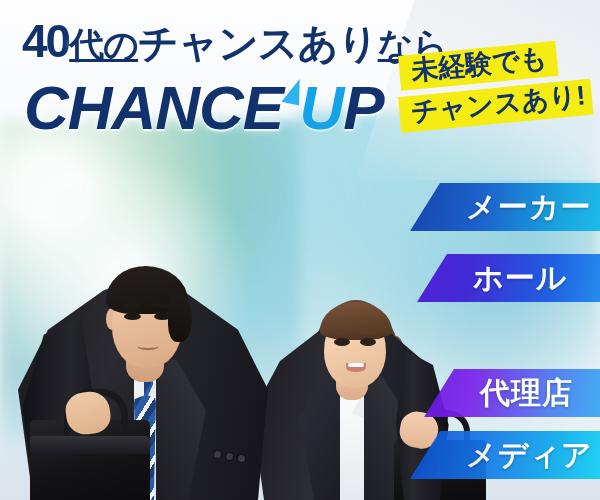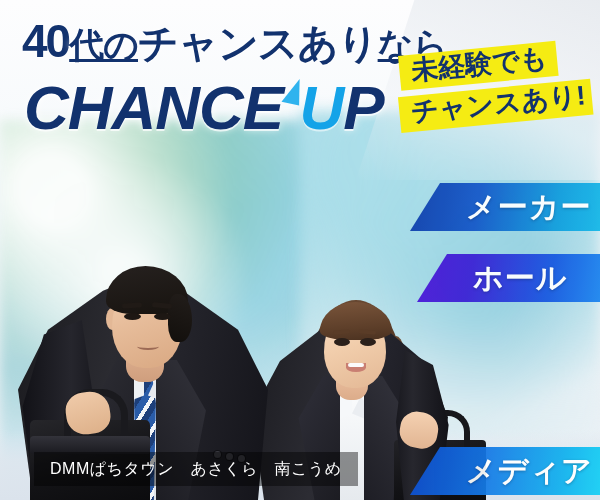--- a/index.html
+++ b/index.html
@@ -328,21 +328,21 @@
     font-size: 30px;
     letter-spacing: 1px;
     white-space: nowrap;
     margin-left: 56px;
     text-shadow: 0 1px 3px rgba(0,20,60,0.35);
   }
   .bar-1 { top: 183px; width: 190px; background: linear-gradient(100deg, #0b3aa8 0%, #1356c8 36%, #0f9edd 78%, #13b7e8 100%); }
   .bar-2 { top: 245px; width: 183px; background: linear-gradient(100deg, #4a12d8 0%, #3a1fd4 30%, #1657e0 72%, #1a85ef 100%); margin-top: 9px; }
   .bar-3 { top: 307px; width: 196px; background: linear-gradient(100deg, #0a43ba 0%, #0f62cd 38%, #15a3de 80%, #17bbea 100%); }
   .bar-4 { top: 369px; width: 176px; background: linear-gradient(100deg, #6b18e0 0%, #7b22ea 28%, #4a7ff0 74%, #37a8f2 100%); }
-  .bar-5 { top: 431px; width: 190px; background: linear-gradient(100deg, #0f4fd2 0%, #1576e6 38%, #0fb2ee 80%, #14d0f5 100%); margin-top: 16px; }
+  .bar-5 { top: 431px; width: 190px; background: linear-gradient(100deg, #0f4fd2 0%, #1576e6 38%, #0fb2ee 80%, #14d0f5 100%); }
 
   
   .credit {
     position: absolute;
     left: 34px; top: 452px;
     height: 34px;
     padding: 0 16px;
     display: flex; align-items: center;
     background: rgba(0,0,0,0.42);
     color: #ffffff;
@@ -430,22 +430,22 @@
     <span class="badge-line l2">チャンスあり!</span>
   </div>
 
   <div class="bars">
     <div class="bar bar-1">
       <span class="bar-label">メーカー</span>
     </div>
     <div class="bar bar-2">
       <span class="bar-label">ホール</span>
     </div>
+    <div class="bar bar-4">
+      <span class="bar-label">代理店</span>
+    </div>
     <div class="bar bar-5">
       <span class="bar-label">メディア</span>
     </div>
   </div>
 
-  <div class="credit">
-    <span>DMMぱちタウン　あさくら　南こうめ</span>
-  </div>
 
 </div>
 
 </body></html>

